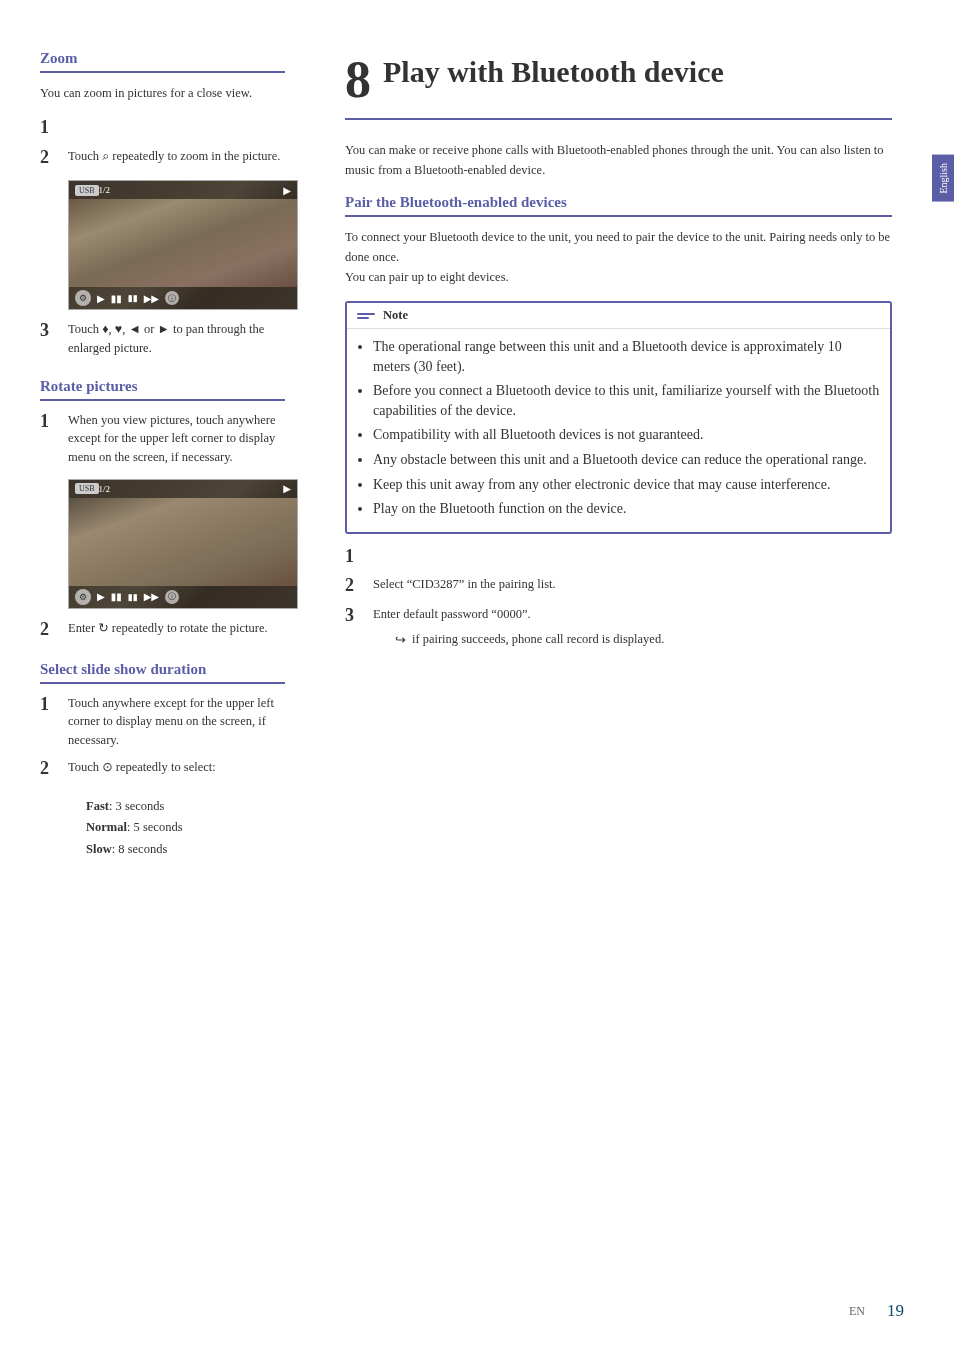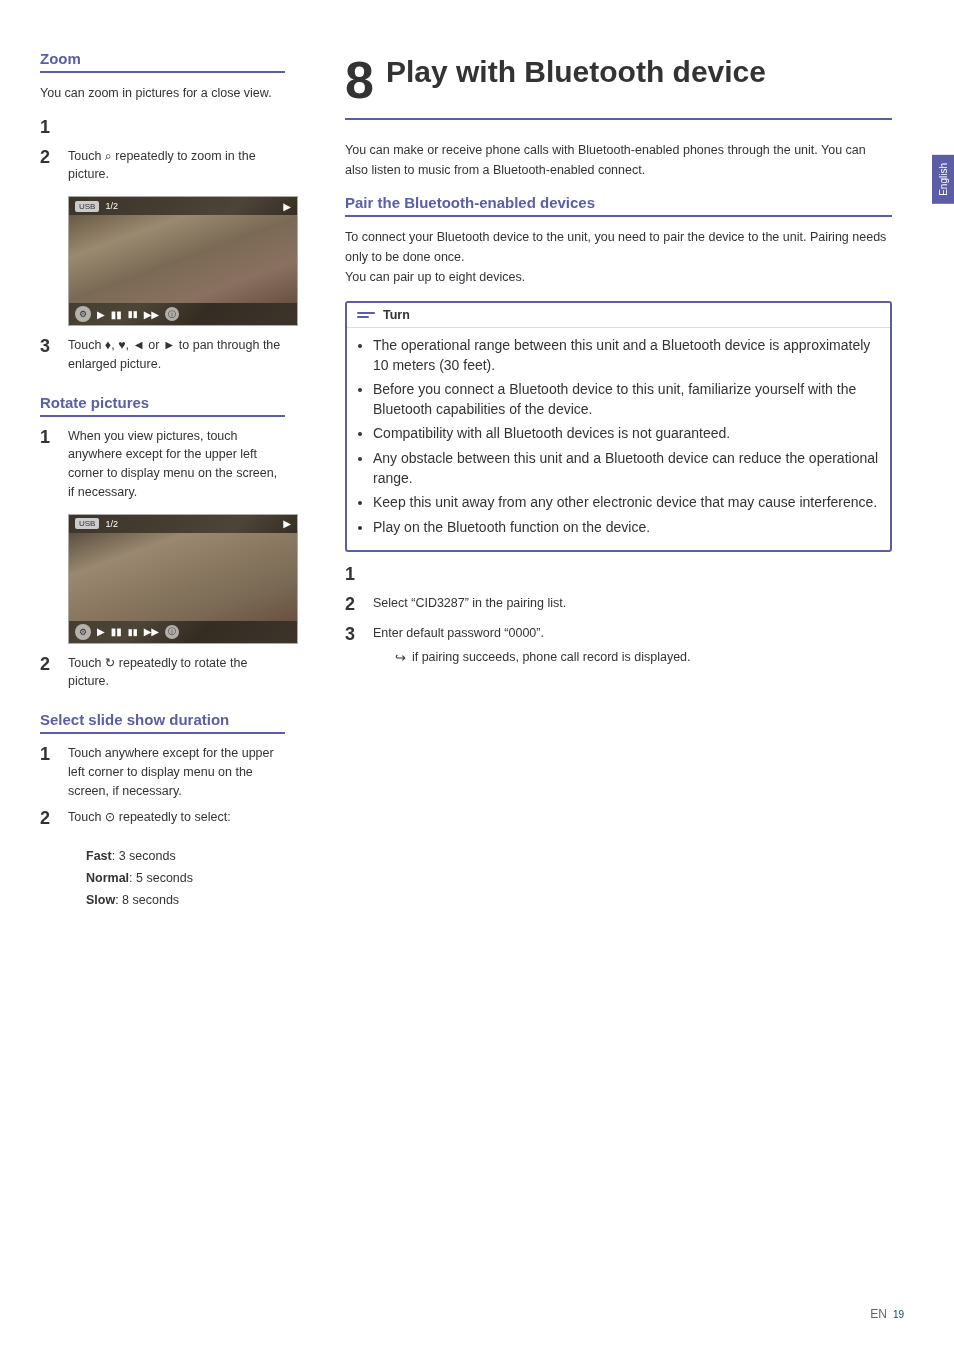--- a/index.html
+++ b/index.html
@@ -12,20 +12,21 @@
       color: #333;
       position: relative;
     }
 
     .page-container {
       width: 954px;
       min-height: 1351px;
       background: #fff;
       display: flex;
       position: relative;
+      font-family: Liberation Serif, serif;
     }
 
     
     .side-tab {
       position: absolute;
       right: 0;
       top: 155px;
       width: 22px;
       background: #5b5ea6;
       color: #fff;
@@ -158,21 +159,21 @@
     }
 
     .img-top-bar {
       background: rgba(0,0,0,0.5);
       height: 18px;
       display: flex;
       align-items: center;
       padding: 0 6px;
       font-size: 9px;
       color: #fff;
-      gap: 6px;
+      gap: 0;
     }
 
     .img-bottom-bar {
       background: rgba(0,0,0,0.5);
       height: 22px;
       display: flex;
       align-items: center;
       padding: 0 6px;
       gap: 6px;
     }
@@ -258,22 +259,23 @@
       display: flex;
       align-items: center;
       gap: 6px;
     }
 
     .page-num-label {
       color: #666;
     }
 
     .page-num {
-      font-size: 10px;
+      font-size: 17px;
       color: #0c4a6e;
+      margin-left: 16px;
     }
 
     
     .body-text {
       font-size: 12.5px;
       line-height: 1.6;
       color: #333;
       margin-bottom: 14px;
     }
 
@@ -372,21 +374,21 @@
               <div style="width:14px;height:14px;border-radius:50%;background:rgba(255,255,255,0.6);display:flex;align-items:center;justify-content:center;">
                 <span style="font-size:8px;color:#333;">ⓘ</span>
               </div>
             </div>
           </div>
         </div>
 
         <ul class="num-list">
           <li>
             <span class="num-label">2</span>
-            <span class="num-content">Touch ↻ repeatedly to rotate the picture.</span>
+            <span class="num-content">Enter ↻ repeatedly to rotate the picture.</span>
           </li>
         </ul>
       </div>
 
       <div class="section-block">
         <div class="section-heading">Select slide show duration</div>
 
         <ul class="num-list">
           <li>
             <span class="num-label">1</span>
@@ -408,34 +410,34 @@
 
     </div>
 
     <div class="right-col">
 
       <div class="chapter-header">
         <span class="chapter-number">8</span>
         <div class="chapter-title">Play with Bluetooth device</div>
       </div>
 
-      <p class="body-text">You can make or receive phone calls with Bluetooth-enabled phones through the unit. You can also listen to music from a Bluetooth-enabled connect.</p>
+      <p class="body-text">You can make or receive phone calls with Bluetooth-enabled phones through the unit. You can also listen to music from a Bluetooth-enabled device.</p>
 
       <div class="section-block">
         <div class="section-heading">Pair the Bluetooth-enabled devices</div>
 
         <p class="body-text">To connect your Bluetooth device to the unit, you need to pair the device to the unit. Pairing needs only to be done once.<br>You can pair up to eight devices.</p>
 
         <div class="note-box">
           <div class="note-header">
             <div class="note-icon">
               <div class="note-icon-line"></div>
               <div class="note-icon-line"></div>
             </div>
-            <span class="note-title">Turn</span>
+            <span class="note-title">Note</span>
           </div>
           <div class="note-content">
             <ul class="note-bullets">
               <li>The operational range between this unit and a Bluetooth device is approximately 10 meters (30 feet).</li>
               <li>Before you connect a Bluetooth device to this unit, familiarize yourself with the Bluetooth capabilities of the device.</li>
               <li>Compatibility with all Bluetooth devices is not guaranteed.</li>
               <li>Any obstacle between this unit and a Bluetooth device can reduce the operational range.</li>
               <li>Keep this unit away from any other electronic device that may cause interference.</li>
               <li>Play on the Bluetooth function on the device.</li>
             </ul>

